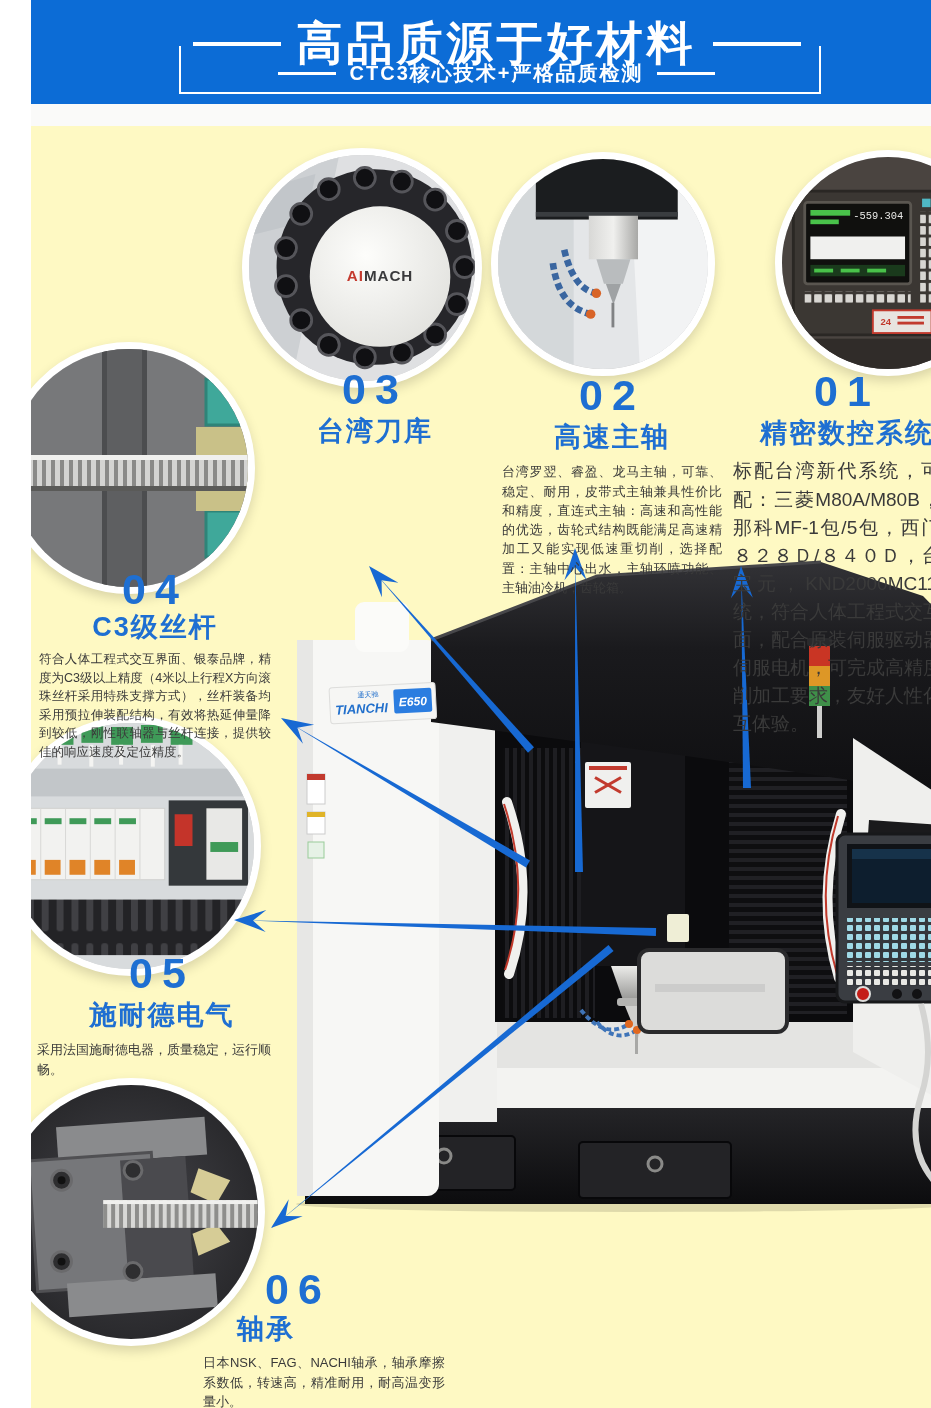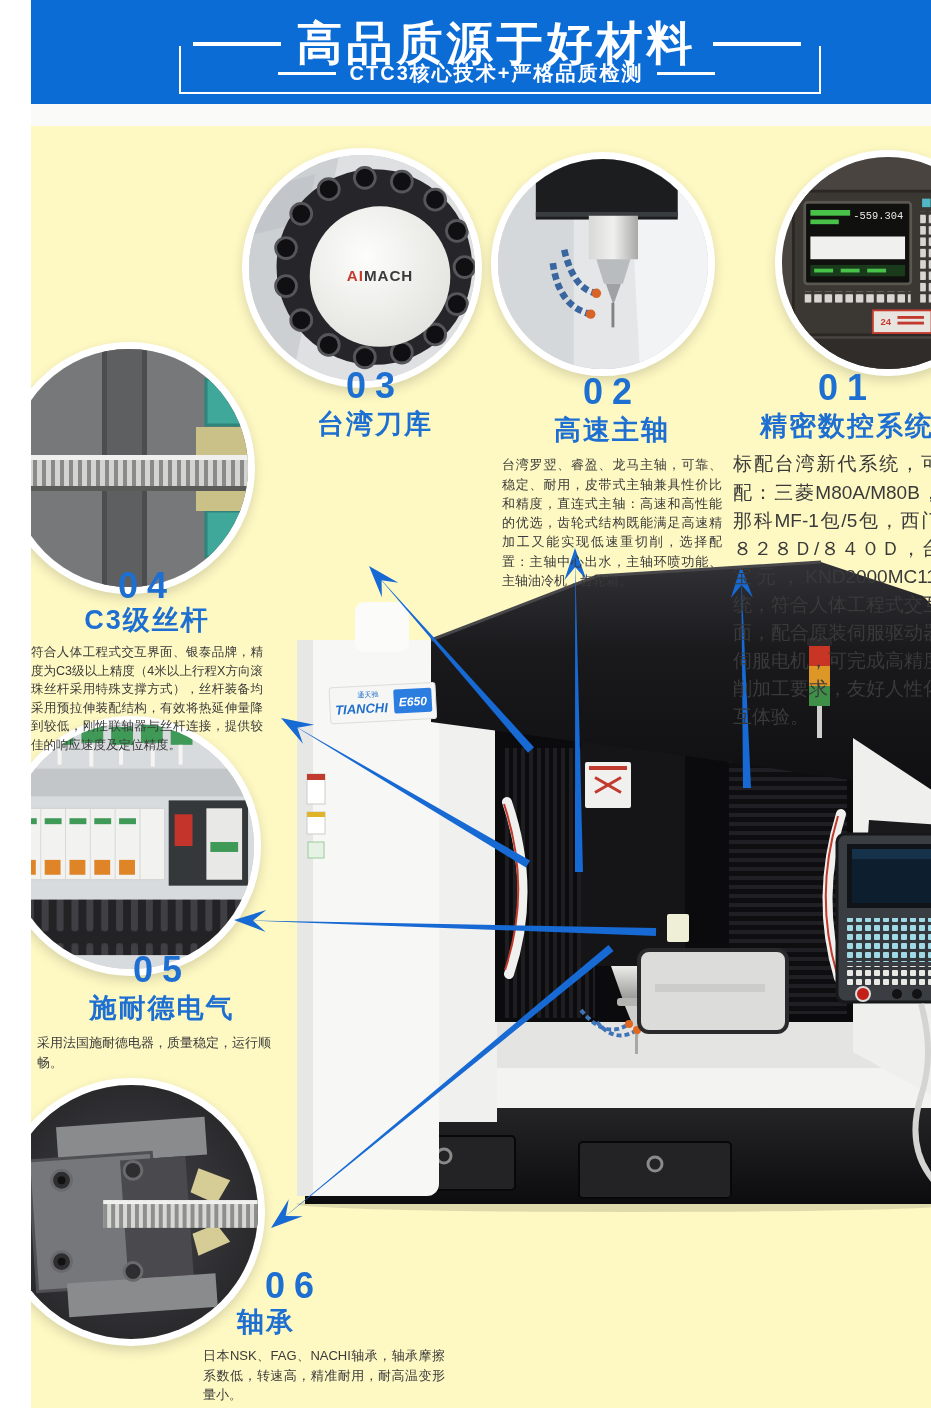--- a/index.html
+++ b/index.html
@@ -26,30 +26,30 @@
   .photo svg{display:block;}
   .ph03{left:211px;top:148px;width:226px;height:226px;}
   .ph02{left:460px;top:152px;width:210px;height:210px;}
   .ph01{left:744px;top:150px;width:212px;height:212px;}
   .ph04{left:-28px;top:342px;width:238px;height:238px;}
   .ph05{left:-30px;top:716px;width:246px;height:246px;}
   .ph06{left:-34px;top:1078px;width:254px;height:254px;}
 
   
   .callout{position:absolute;z-index:6;}
-  .num{color:#1e6fd2;font-size:36px;font-weight:600;letter-spacing:9px;line-height:1;}
+  .num{color:#1e6fd2;font-size:43px;font-weight:600;letter-spacing:9px;line-height:1;}
   .ct{color:#1e6fd2;font-size:27px;font-weight:bold;letter-spacing:2px;line-height:1.2;}
   .cb{color:#3a3a3a;font-size:13px;line-height:1.48;text-align:justify;}
   .c03{left:233px;top:368px;width:222px;text-align:center;}
   .c03 .cb{margin-top:10px;}
   .c02{left:471px;top:374px;width:220px;text-align:center;}
   .c02 .cb{margin-top:9px;}
   .c01{left:702px;top:370px;width:228px;text-align:center;}
   .c01 .cb{margin-top:8px;font-size:19px;}
-  .c04{left:0;top:568px;width:232px;text-align:center;}
+  .c04{left:8px;top:568px;width:232px;text-align:center;}
   .c04 .cb{margin-top:7px;font-size:12.5px;text-align:justify;}
   .c05{left:6px;top:952px;width:250px;text-align:center;}
   .c05 .cb{margin-top:9px;text-align:left;}
   .c06{left:172px;top:1268px;width:242px;text-align:left;}
   .c06 .num{margin-left:62px;}
   .c06 .ct{margin-left:34px;margin-top:2px;}
   .c06 .cb{margin-top:8px;}
   .ct-gap{margin-top:4px;}
 
   

